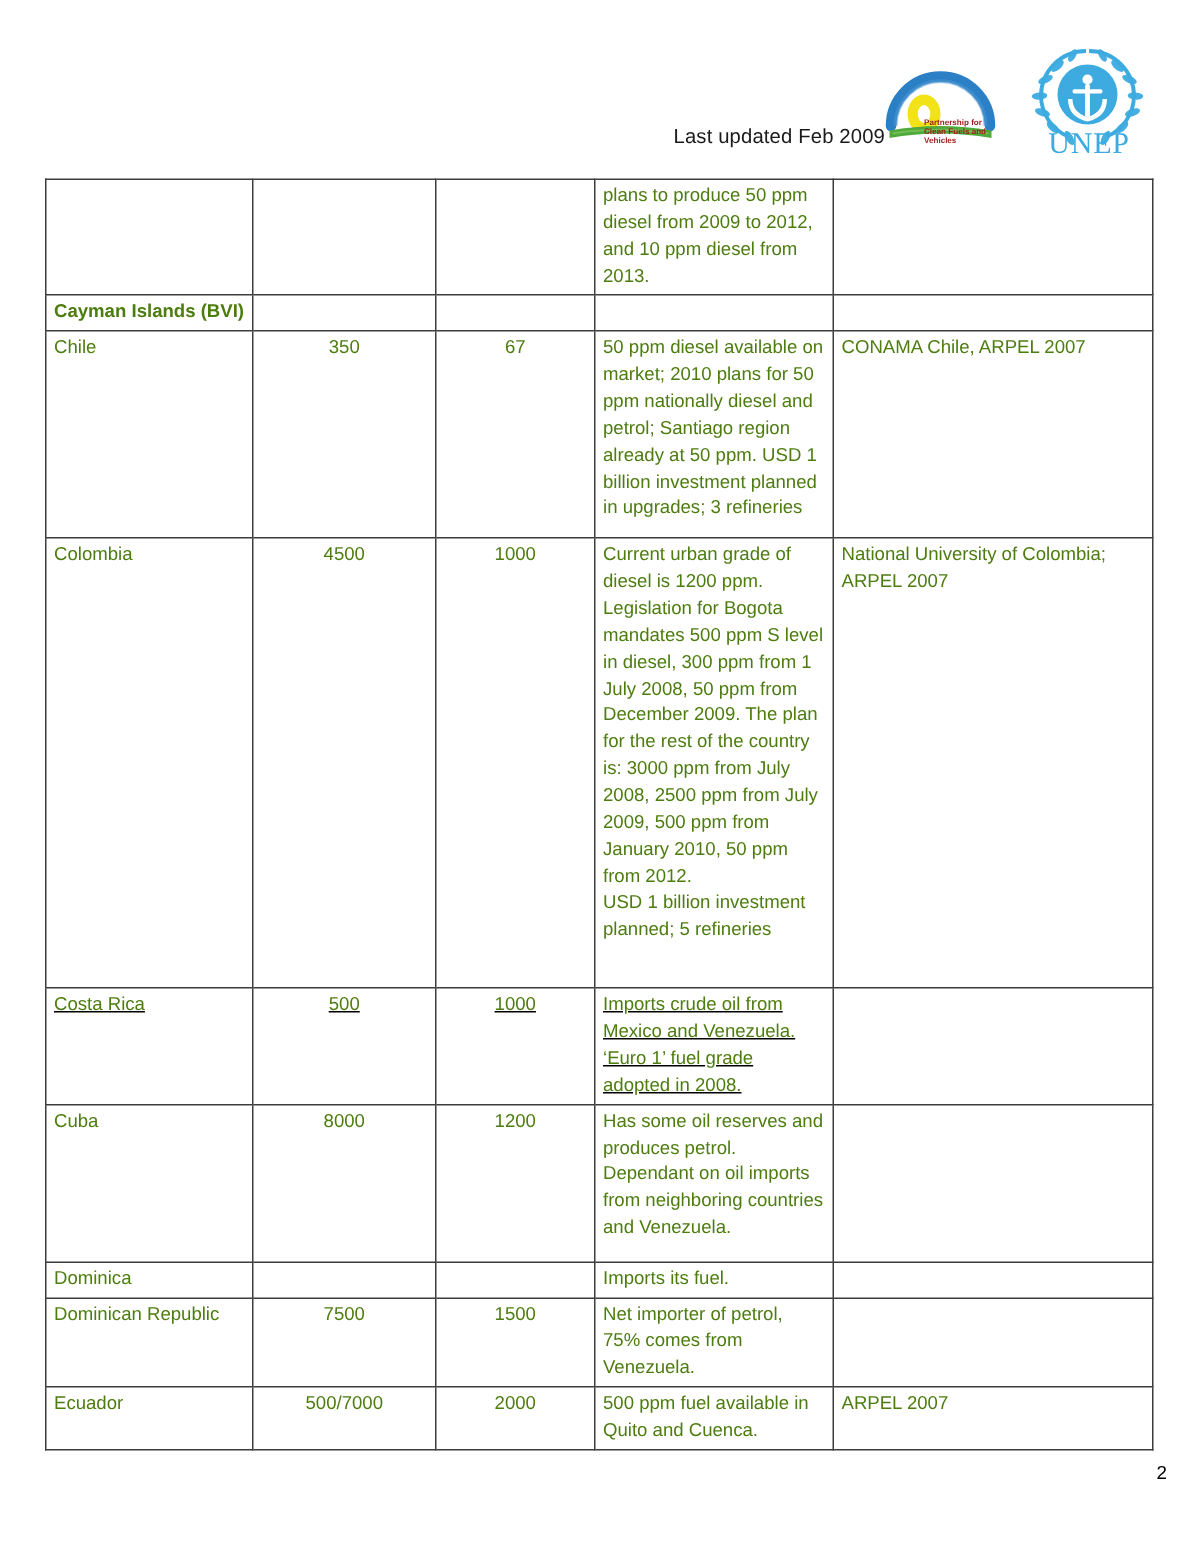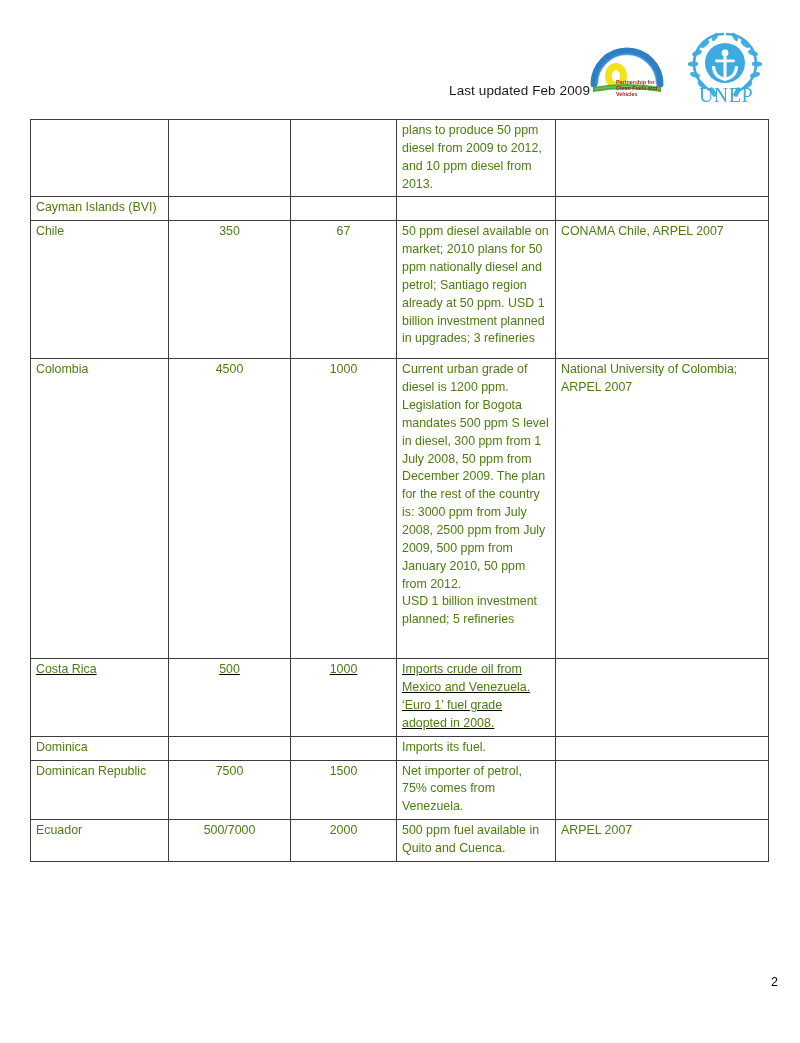--- a/index.html
+++ b/index.html
@@ -197,21 +197,21 @@
       <tbody>
 
         <tr style="height:68px;">
           <td class="country"></td>
           <td class="num"></td>
           <td class="num"></td>
           <td class="notes">plans to produce 50 ppm diesel from 2009 to 2012, and 10 ppm diesel from 2013.</td>
           <td class="src"></td>
         </tr>
 
-        <tr style="height:20px;">
+        <tr style="height:20px;font-weight:bold;">
           <td class="country">Cayman Islands (BVI)</td>
           <td class="num"></td>
           <td class="num"></td>
           <td class="notes"></td>
           <td class="src"></td>
         </tr>
 
         <tr style="height:138px;">
           <td class="country">Chile</td>
           <td class="num">350</td>
@@ -230,20 +230,27 @@
         </tr>
 
         <tr style="height:71px;text-decoration:underline;">
           <td class="country">Costa Rica</td>
           <td class="num">500</td>
           <td class="num">1000</td>
           <td class="notes">Imports crude oil from Mexico and Venezuela. ‘Euro 1’ fuel grade adopted in 2008.</td>
           <td class="src"></td>
         </tr>
 
+        <tr style="height:105px;">
+          <td class="country">Cuba</td>
+          <td class="num">8000</td>
+          <td class="num">1200</td>
+          <td class="notes">Has some oil reserves and produces petrol. Dependant on oil imports from neighboring countries and Venezuela.</td>
+          <td class="src"></td>
+        </tr>
 
         <tr style="height:20px;margin-left:20px;">
           <td class="country">Dominica</td>
           <td class="num"></td>
           <td class="num"></td>
           <td class="notes">Imports its fuel.</td>
           <td class="src"></td>
         </tr>
 
         <tr style="height:55px;">

